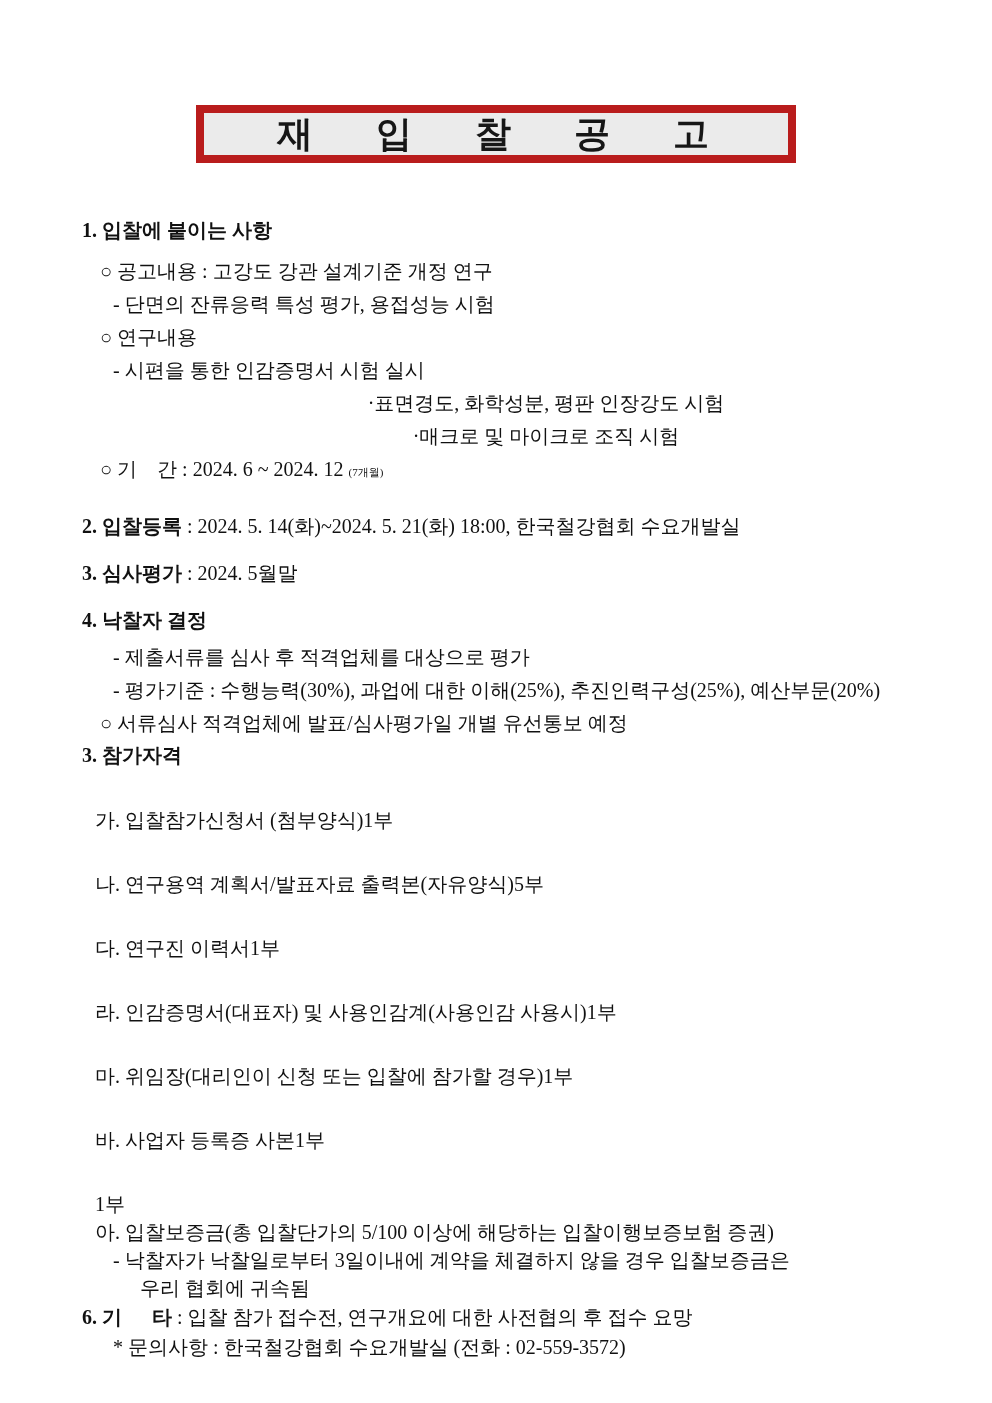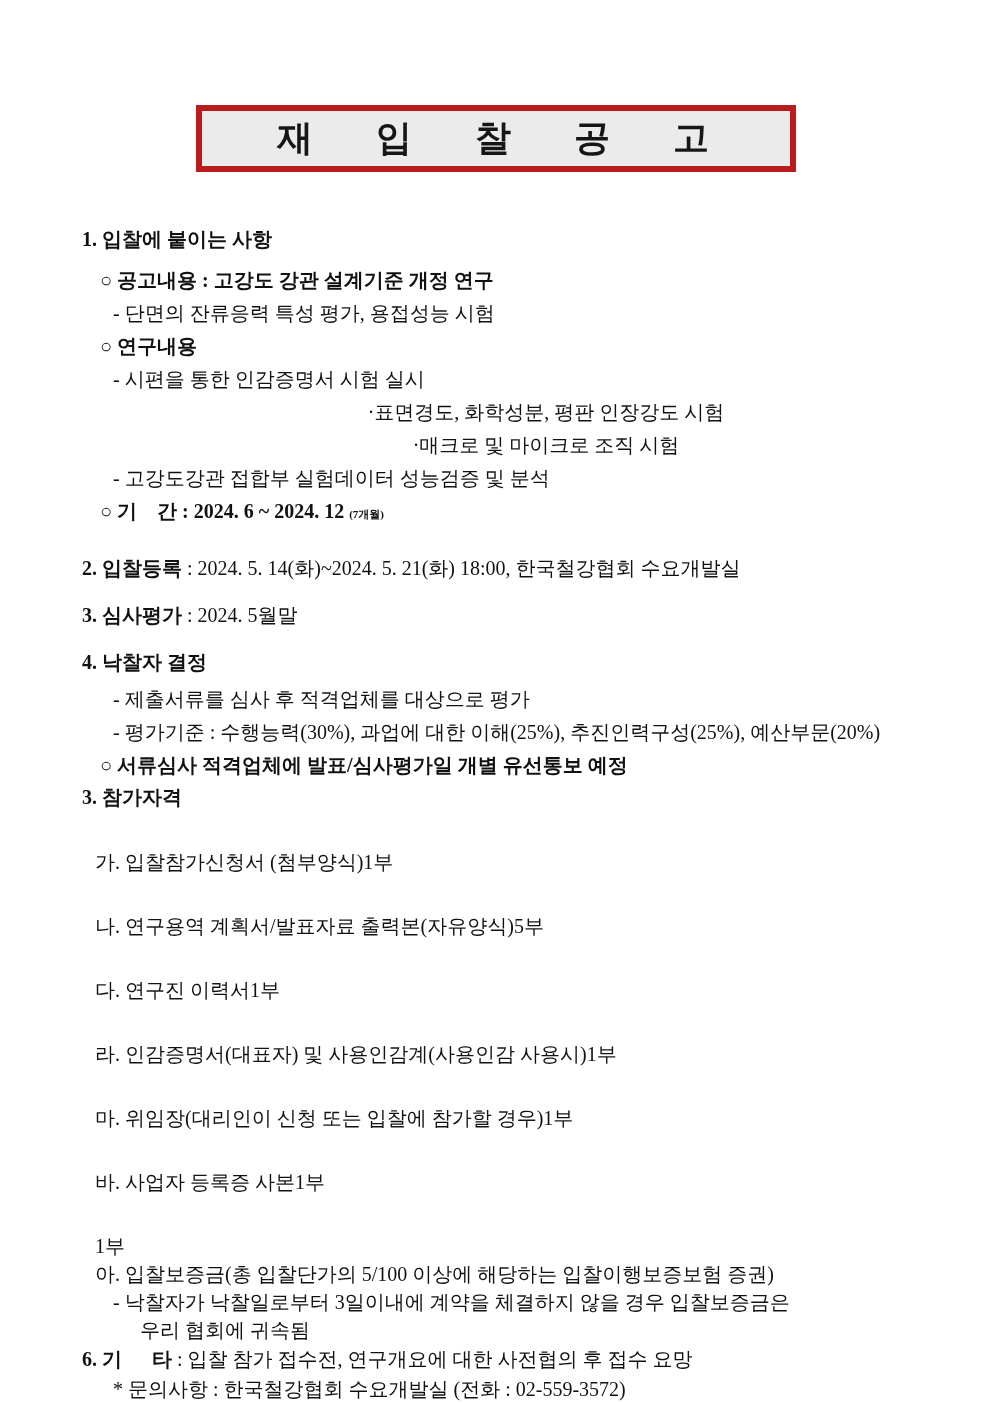--- a/index.html
+++ b/index.html
@@ -12,24 +12,24 @@
     color: #111111;
   }
   .page {
     position: relative;
     width: 992px;
     height: 1403px;
     background: #ffffff;
   }
   .title-box {
     width: 600px;
-    height: 67px;
+    height: 58px;
     margin: 105px auto 0 auto;
     background: #ebebeb;
-    border: 6px solid #b91c1c;
+    border: 8px solid #b91c1c;
     display: flex;
     align-items: center;
     justify-content: center;
   }
   .title-text {
     font-size: 36px;
     font-weight: bold;
     letter-spacing: 6px;
     word-spacing: 42px;
     white-space: pre;
@@ -42,21 +42,21 @@
   .h {
     font-weight: bold;
     line-height: 30px;
     white-space: pre-wrap;
   }
   .s1 .h { margin-bottom: 10px; }
   .line {
     line-height: 33px;
     white-space: pre-wrap;
   }
-  .ind-a { padding-left: 18px; font-weight: bold; }
+  .ind-a { padding-left: 18px; }
   .ind-b { padding-left: 31px; }
   .ind-c { padding-left: 48px; text-align: center; }
   .small { font-size: 11px; }
   .numline {
     line-height: 30px;
     white-space: pre-wrap;
   }
   .numline .pfx { font-weight: bold; }
   .mt22 { margin-top: 22px; }
   .mt17 { margin-top: 17px; }
@@ -96,21 +96,20 @@
   <div class="content">
 
     <div class="s1">
       <div class="h">1. 입찰에 붙이는 사항</div>
       <div class="line ind-a">○ 공고내용 : 고강도 강관 설계기준 개정 연구</div>
       <div class="line ind-b">- 단면의 잔류응력 특성 평가, 용접성능 시험</div>
       <div class="line ind-a">○ 연구내용</div>
       <div class="line ind-b">- 시편을 통한 인감증명서 시험 실시</div>
       <div class="line ind-c">·표면경도, 화학성분, 평판 인장강도 시험</div>
       <div class="line ind-c">·매크로 및 마이크로 조직 시험</div>
-      <div class="line ind-b">- 고강도강관 접합부 실험데이터 성능검증 및 분석</div>
       <div class="line ind-a"><span>○ 기    간 : 2024. 6 ~ 2024. 12 </span><span class="small">(7개월)</span></div>
     </div>
 
     <div class="numline mt22"><span class="pfx">2. 입찰등록</span><span> : 2024. 5. 14(화)~2024. 5. 21(화) 18:00, 한국철강협회 수요개발실</span></div>
 
     <div class="numline mt17"><span class="pfx">3. 심사평가</span><span> : 2024. 5월말</span></div>
 
     <div class="s4 mt17">
       <div class="h" style="margin-bottom:6px;">4. 낙찰자 결정</div>
       <div class="line ind-b">- 제출서류를 심사 후 적격업체를 대상으로 평가</div>

